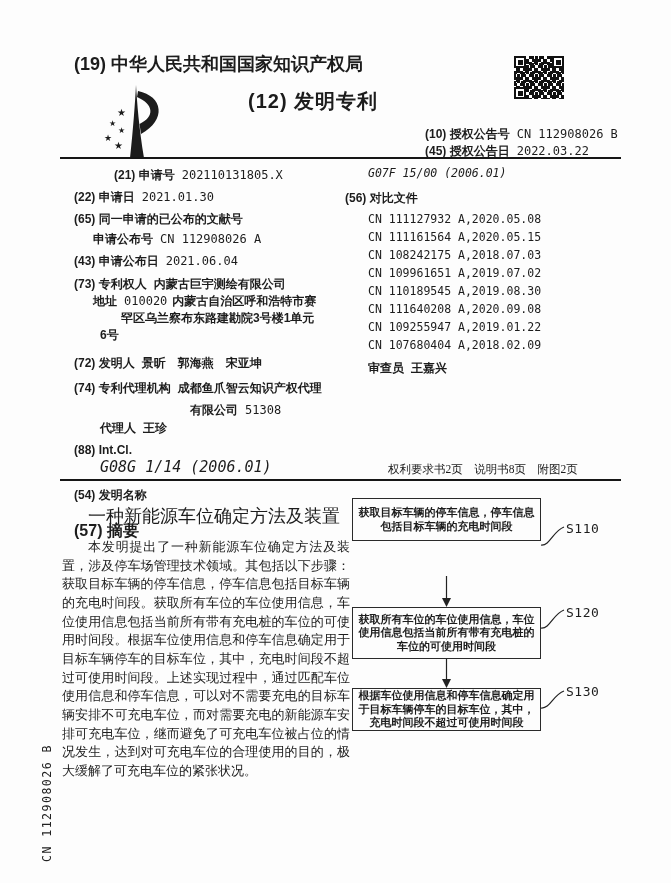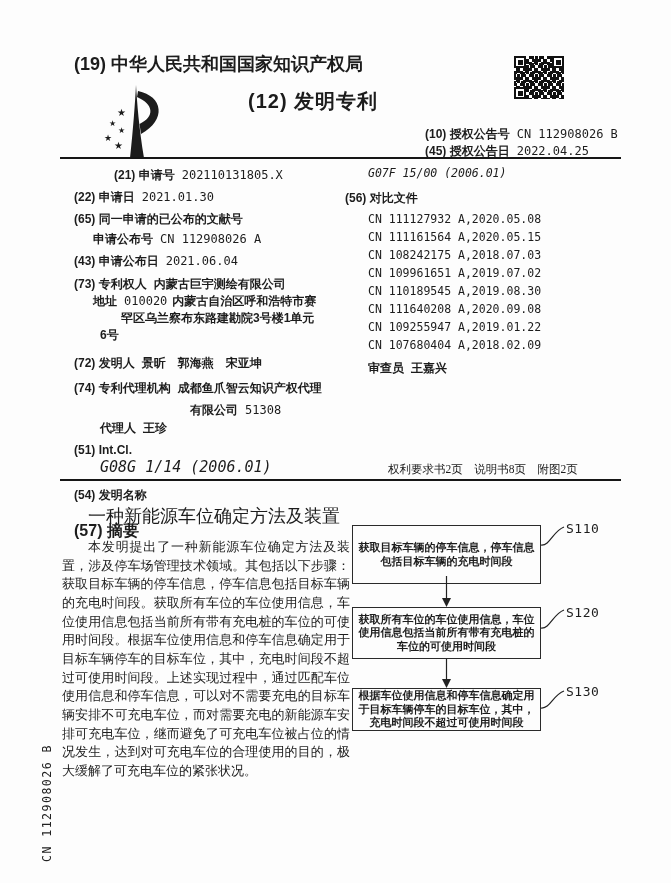--- a/index.html
+++ b/index.html
@@ -69,21 +69,21 @@
       <text x="11" y="65" font-size="10" fill="#1c1c1c">★</text>
     </svg>
   </div>
 
   <div class="abs hei" style="left:248px; top:88px; font-size:20px; letter-spacing:1px;">(12) 发明专利</div>
 
   <div class="abs bib" style="left:425px; top:126px;">
     <span class="lab">(10) 授权公告号</span><span class="val">CN 112908026 B</span>
   </div>
   <div class="abs bib" style="left:425px; top:143px;">
-    <span class="lab">(45) 授权公告日</span><span class="val">2022.04.25</span>
+    <span class="lab">(45) 授权公告日</span><span class="val">2022.03.22</span>
   </div>
 
   <div class="abs rule" style="left:60px; top:157px; width:561px;"></div>
 
   <div class="abs bib" style="left:82px; top:167px;margin-left:32px;">
     <span class="lab">(21) 申请号</span><span class="val">202110131805.X</span>
   </div>
   <div class="abs bib" style="left:74px; top:189px;">
     <span class="lab">(22) 申请日</span><span class="val">2021.01.30</span>
   </div>
@@ -109,21 +109,21 @@
   </div>
   <div class="abs bib" style="left:74px; top:380px;">
     <span class="lab">(74) 专利代理机构</span><span class="cjkval">成都鱼爪智云知识产权代理</span>
   </div>
   <div class="abs bib" style="left:190px; top:402px;">
     <span class="lab">有限公司</span><span class="val">51308</span>
   </div>
   <div class="abs bib" style="left:100px; top:420px;">
     <span class="lab">代理人</span><span class="cjkval">王珍</span>
   </div>
-  <div class="abs bib lab hei" style="left:74px; top:443px;">(51) Int.Cl.</div>
+  <div class="abs bib lab hei" style="left:74px; top:443px;">(88) Int.Cl.</div>
   <div class="abs mono ital" style="left:100px; top:458px; font-size:15px;">G08G 1/14 (2006.01)</div>
 
   <div class="abs mono ital" style="left:368px; top:166px; font-size:11.5px;">G07F 15/00 (2006.01)</div>
   <div class="abs bib lab hei" style="left:345px; top:190px;">(56) 对比文件</div>
 
   <div class="abs cit" style="left:368px; top:212px;">CN 111127932 A,2020.05.08</div>
   <div class="abs cit" style="left:368px; top:230px;">CN 111161564 A,2020.05.15</div>
   <div class="abs cit" style="left:368px; top:248px;">CN 108242175 A,2018.07.03</div>
   <div class="abs cit" style="left:368px; top:266px;">CN 109961651 A,2019.07.02</div>
   <div class="abs cit" style="left:368px; top:284px;">CN 110189545 A,2019.08.30</div>
@@ -137,21 +137,21 @@
 
   <div class="abs song" style="left:388px; top:462px; font-size:11.5px;">权利要求书2页　说明书8页　附图2页</div>
 
   <div class="abs rule" style="left:60px; top:479px; width:561px;"></div>
 
   <div class="abs hei" style="left:74px; top:487px; font-size:12px;">(54) 发明名称</div>
   <div class="abs song" style="left:88px; top:504px; font-size:18px;">一种新能源车位确定方法及装置</div>
   <div class="abs hei" style="left:74px; top:521px; font-size:16px;">(57) 摘要</div>
   <div class="abs abstract song" style="left:62px; top:538px;">本发明提出了一种新能源车位确定方法及装置，涉及停车场管理技术领域。其包括以下步骤：获取目标车辆的停车信息，停车信息包括目标车辆的充电时间段。获取所有车位的车位使用信息，车位使用信息包括当前所有带有充电桩的车位的可使用时间段。根据车位使用信息和停车信息确定用于目标车辆停车的目标车位，其中，充电时间段不超过可使用时间段。上述实现过程中，通过匹配车位使用信息和停车信息，可以对不需要充电的目标车辆安排不可充电车位，而对需要充电的新能源车安排可充电车位，继而避免了可充电车位被占位的情况发生，达到对可充电车位的合理使用的目的，极大缓解了可充电车位的紧张状况。</div>
 
-  <div class="abs fbox" style="top:525px; height:59px;">获取目标车辆的停车信息，停车信息包括目标车辆的充电时间段</div>
+  <div class="abs fbox" style="top:498px; height:43px;">获取目标车辆的停车信息，停车信息包括目标车辆的充电时间段</div>
   <div class="abs fbox" style="top:607px; height:52px;">获取所有车位的车位使用信息，车位使用信息包括当前所有带有充电桩的车位的可使用时间段</div>
   <div class="abs fbox" style="top:688px; height:43px;">根据车位使用信息和停车信息确定用于目标车辆停车的目标车位，其中，充电时间段不超过可使用时间段</div>
 
   <div class="abs slab" style="left:566px; top:521px;">S110</div>
   <div class="abs slab" style="left:566px; top:605px;">S120</div>
   <div class="abs slab" style="left:566px; top:684px;">S130</div>
 
   <svg class="abs" style="left:340px; top:515px;" width="331" height="250">
 
     <line x1="106.5" y1="61" x2="106.5" y2="84" stroke="#222" stroke-width="1.2"></line>

